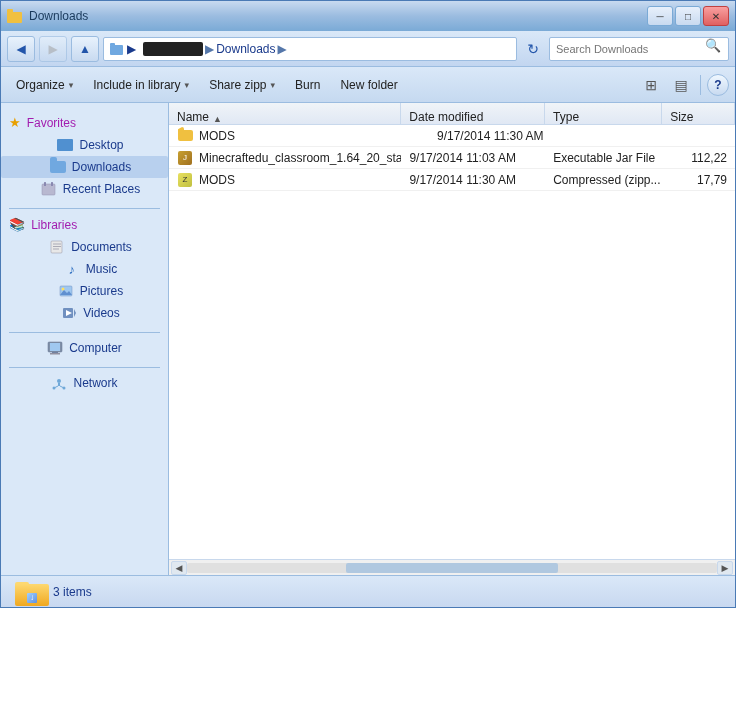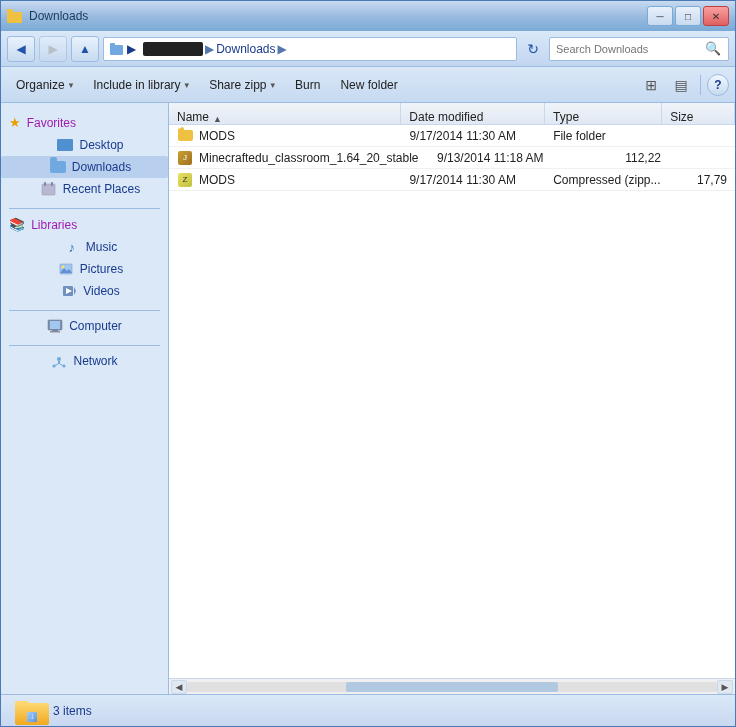--- a/index.html
+++ b/index.html
@@ -8,21 +8,21 @@
       height: 727px;
       font-family: 'Segoe UI', Tahoma, sans-serif;
       font-size: 12px;
       background: #fff;
       overflow: hidden;
     }
 
     
     .window {
       width: 736px;
-      height: 727px;
+      height: 608px;
       border: 1px solid #4a7ab5;
       display: flex;
       flex-direction: column;
       background: #fff;
     }
 
     .title-bar {
       height: 30px;
       background: linear-gradient(to bottom, #c8daf0 0%, #9bbce0 50%, #7aaad6 100%);
       display: flex;
@@ -135,21 +135,20 @@
       cursor: pointer;
     }
 
     .search-bar {
       width: 180px;
       height: 24px;
       border: 1px solid #9bbce0;
       border-radius: 2px;
       background: #fff;
       display: flex;
-      align-items: center;
       padding: 0 6px;
     }
 
     .search-bar input {
       border: none;
       outline: none;
       font-size: 11px;
       color: #888;
       width: 100%;
       background: transparent;
@@ -689,20 +688,31 @@
 
       <div class="sidebar-divider"></div>
 
       <div class="sidebar-section">
         <div class="sidebar-header">
           <span class="lib-icon">📚</span>
           <span class="sidebar-header-text">Libraries</span>
         </div>
         <div class="sidebar-item">
           <div class="sidebar-item-icon">
+            <svg width="14" height="14" viewBox="0 0 14 14">
+              <rect x="1" y="1" width="11" height="12" rx="1" fill="#e8e8e8" stroke="#9090a0" stroke-width="0.5"></rect>
+              <line x1="3" y1="4" x2="11" y2="4" stroke="#9090a0" stroke-width="0.7"></line>
+              <line x1="3" y1="6.5" x2="11" y2="6.5" stroke="#9090a0" stroke-width="0.7"></line>
+              <line x1="3" y1="9" x2="9" y2="9" stroke="#9090a0" stroke-width="0.7"></line>
+            </svg>
+          </div>
+          <span>Documents</span>
+        </div>
+        <div class="sidebar-item">
+          <div class="sidebar-item-icon">
             <span class="icon-music">♪</span>
           </div>
           <span>Music</span>
         </div>
         <div class="sidebar-item">
           <div class="sidebar-item-icon">
             <svg width="14" height="12" viewBox="0 0 14 12">
               <rect x="1" y="1" width="12" height="10" rx="1" fill="#a0c8f0" stroke="#7090c0" stroke-width="0.5"></rect>
               <circle cx="4" cy="4" r="1.5" fill="#ffe060"></circle>
               <polygon points="1,10 5,5 8,8 10,6 13,10" fill="#6090d0"></polygon>
@@ -779,32 +789,32 @@
       <div class="file-list">
 
         <div class="file-row">
           <div class="file-cell file-cell-name">
             <div class="file-icon">
               <div class="icon-folder-sm"></div>
             </div>
             <span>MODS</span>
           </div>
           <div class="file-cell file-cell-date">9/17/2014 11:30 AM</div>
-          <div class="file-cell file-cell-type">File folder</div>
           <div class="file-cell file-cell-size"></div>
         </div>
 
         <div class="file-row">
           <div class="file-cell file-cell-name">
             <div class="file-icon">
               <div class="icon-jar">J</div>
             </div>
             <span>Minecraftedu_classroom_1.64_20_stable</span>
           </div>
-          <div class="file-cell file-cell-date">9/13/2014 11:18 AM</div>
+          <div class="file-cell file-cell-date">9/17/2014 11:03 AM</div>
+          <div class="file-cell file-cell-type">Executable Jar File</div>
           <div class="file-cell file-cell-size">112,22</div>
         </div>
 
         <div class="file-row">
           <div class="file-cell file-cell-name">
             <div class="file-icon">
               <div class="icon-zip">Z</div>
             </div>
             <span>MODS</span>
           </div>

